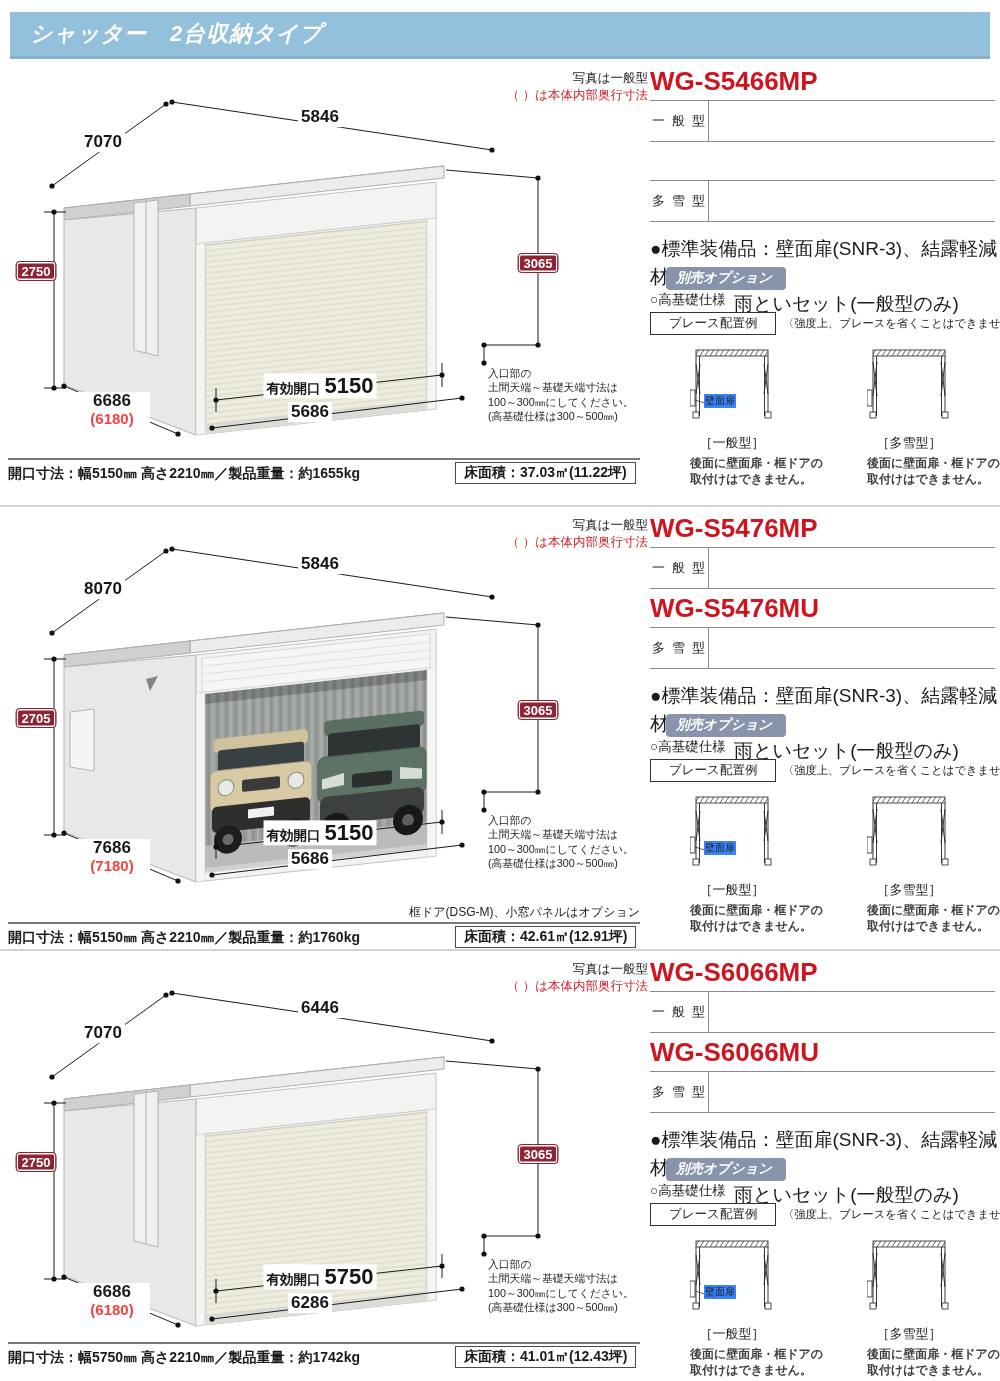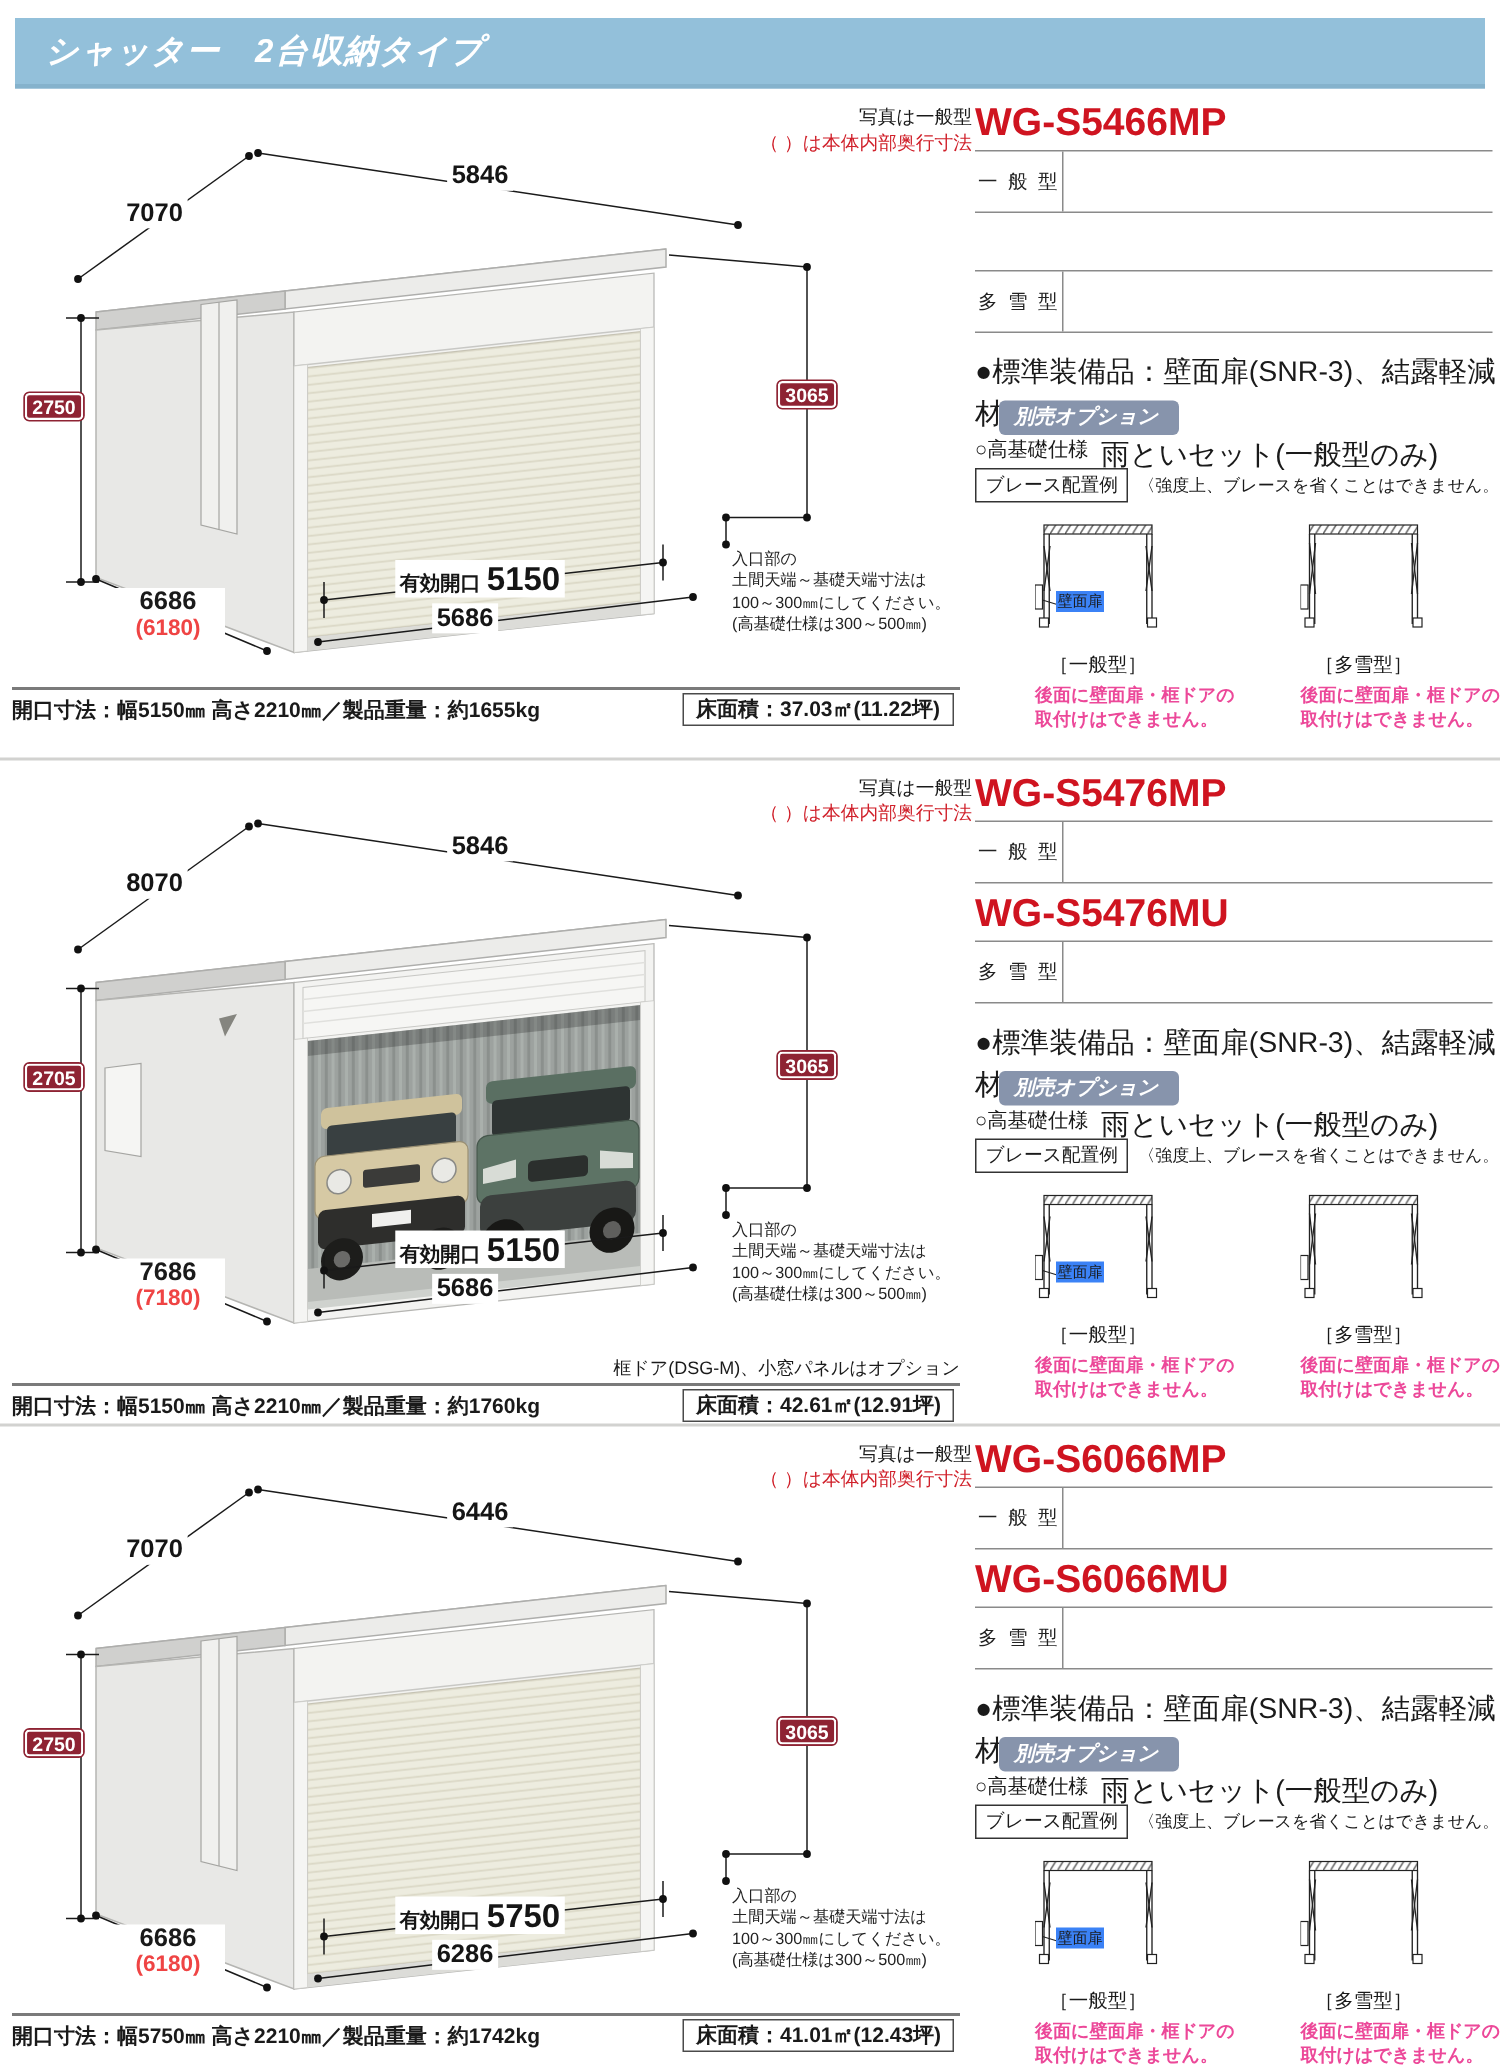--- a/index.html
+++ b/index.html
@@ -60,32 +60,32 @@
   .row1{top:40px;}
   .row2{top:120px;font-family:Liberation Mono, monospace;}
   .type-label{position:absolute;left:2px;top:50%;transform:translateY(-50%);
     font-size:13px;letter-spacing:7px;color:#222;}
   .equipment{position:absolute;left:650px;top:175px;width:350px;font-size:19px;line-height:1.45;}
   .equipment .eq2{padding-left:84px;}
   .badge{position:absolute;left:666px;top:207px;background:#8794ac;color:#fff;font-weight:700;
     font-style:italic;font-size:13.5px;padding:2px 14px 3px 10px;border-radius:4px;}
   .option-item{position:absolute;left:650px;top:231px;font-size:13.5px;}
   .brace-row{position:absolute;left:650px;top:252px;width:350px;white-space:nowrap;}
-  .brace-box{display:inline-block;border:1px solid #333;padding:2px 6px;font-size:12.5px;}
+  .brace-box{display:inline-block;border:1px solid #333;padding:2px 18px;font-size:12.5px;}
   .brace-note{font-size:11.3px;margin-left:2px;}
   .diagram{position:absolute;width:84px;height:80px;}
   .d1{left:690px;top:288px;}
   .d2{left:867px;top:288px;}
   .wall-door-label{position:absolute;left:14px;top:46px;font-size:10px;background:#3b82f6;
     padding:0 1px;white-space:nowrap;}
   .cap{position:absolute;width:84px;text-align:center;font-size:13px;top:374px;}
   .cap1{left:690px;}
   .cap2{left:867px;}
   .warn{position:absolute;width:160px;top:395px;font-size:12px;font-weight:700;
-    color:#ec4899;line-height:1.35;}
+    color:#404040;line-height:1.35;}
   .w1{left:690px;}
   .w2{left:867px;}
 
   
   .spec-rule{position:absolute;left:8px;top:var(--ry);width:632px;border-top:2px solid #7a7a7a;}
   .spec-text{position:absolute;left:8px;top:calc(var(--ry) + 7px);font-size:14px;font-weight:600;}
   .floor-box{position:absolute;left:455px;top:calc(var(--ry) + 4px);border:1.5px solid #4a4a4a;
     padding:1px 8px;font-size:14px;font-weight:600;background:#fff;white-space:nowrap;}
   .extra-note{position:absolute;left:300px;top:calc(var(--ry) - 18px);width:340px;
     text-align:right;font-size:12px;}

